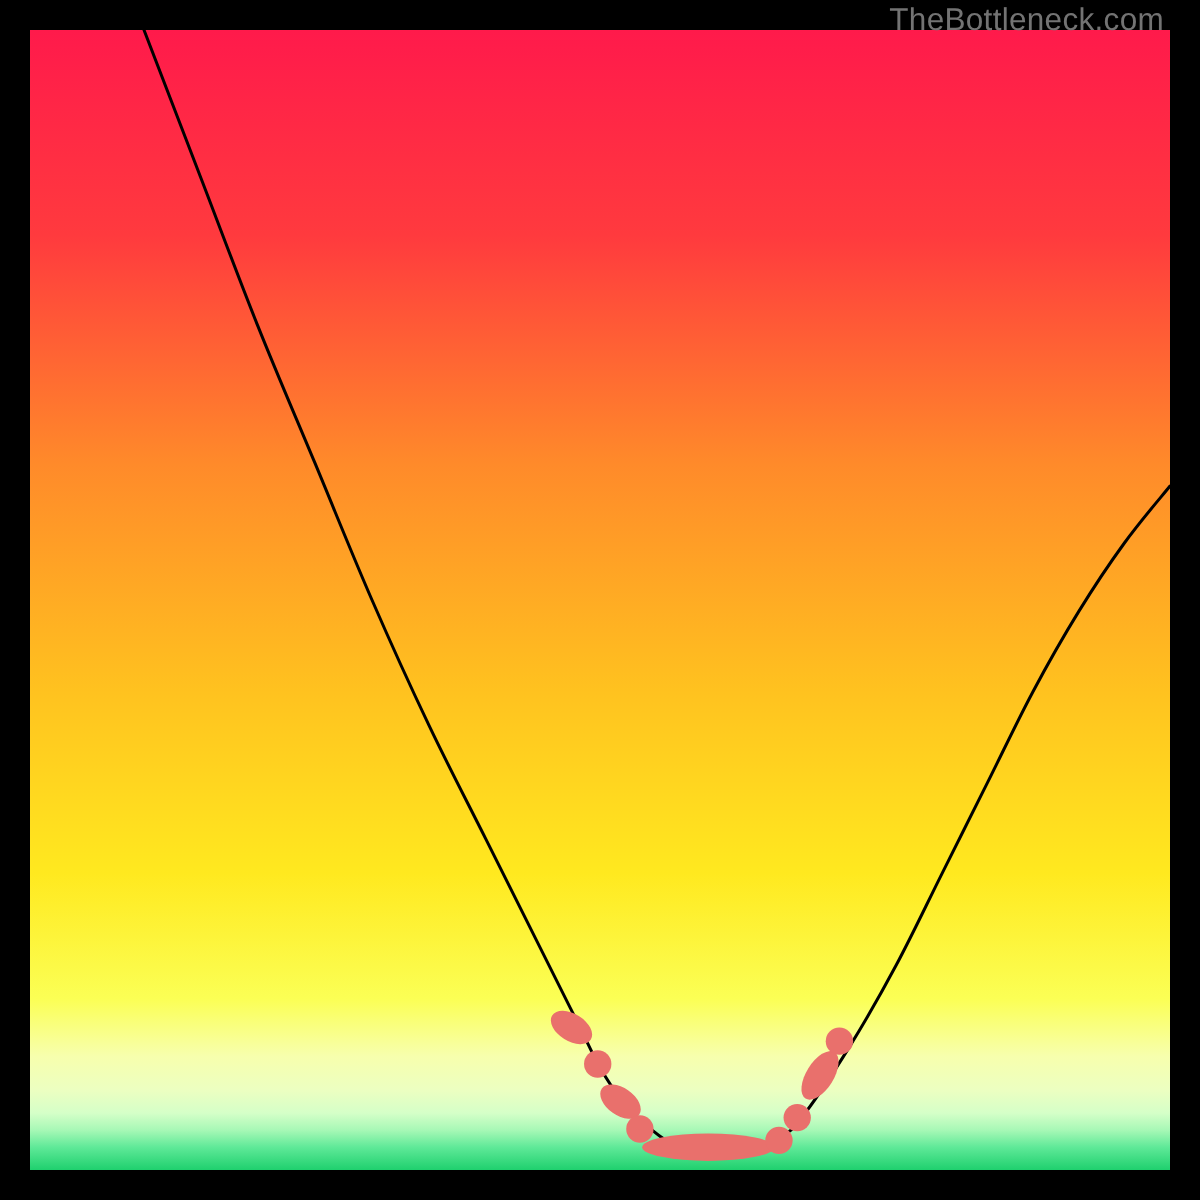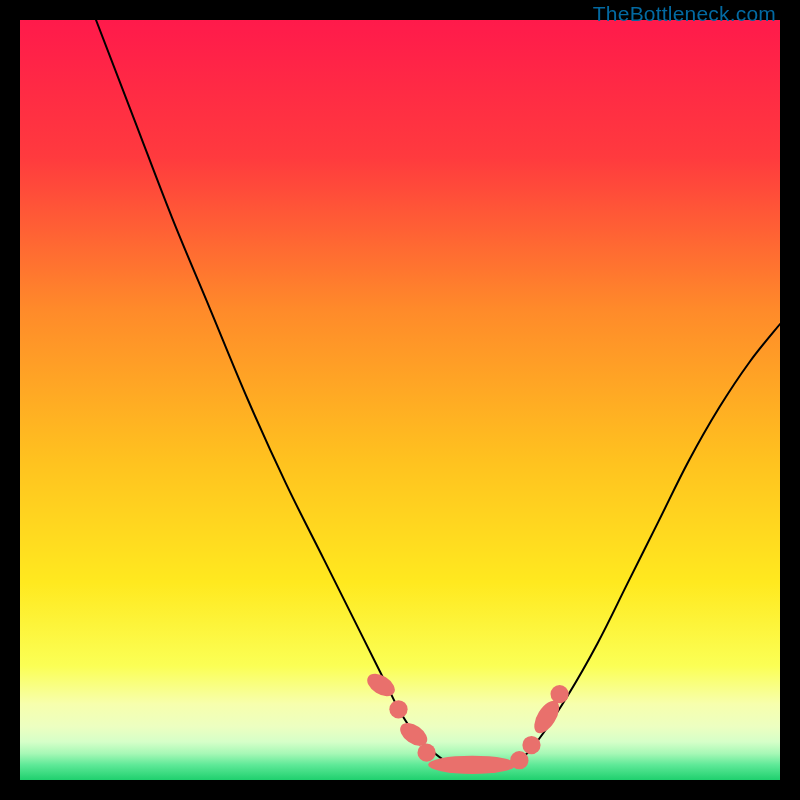--- a/index.html
+++ b/index.html
@@ -23,21 +23,21 @@
     position: absolute;
     left: 0;
     top: 0;
     width: 760px;
     height: 760px;
   }
   .watermark {
     position: absolute;
     top: 2px;
     right: 24px;
-    color: #0369a1;
+    color: #737373;
     font-size: 21px;
     font-weight: 500;
     letter-spacing: 0.2px;
   }
   svg.curves {
     position: absolute;
     left: 0;
     top: 0;
     width: 760px;
     height: 760px;

